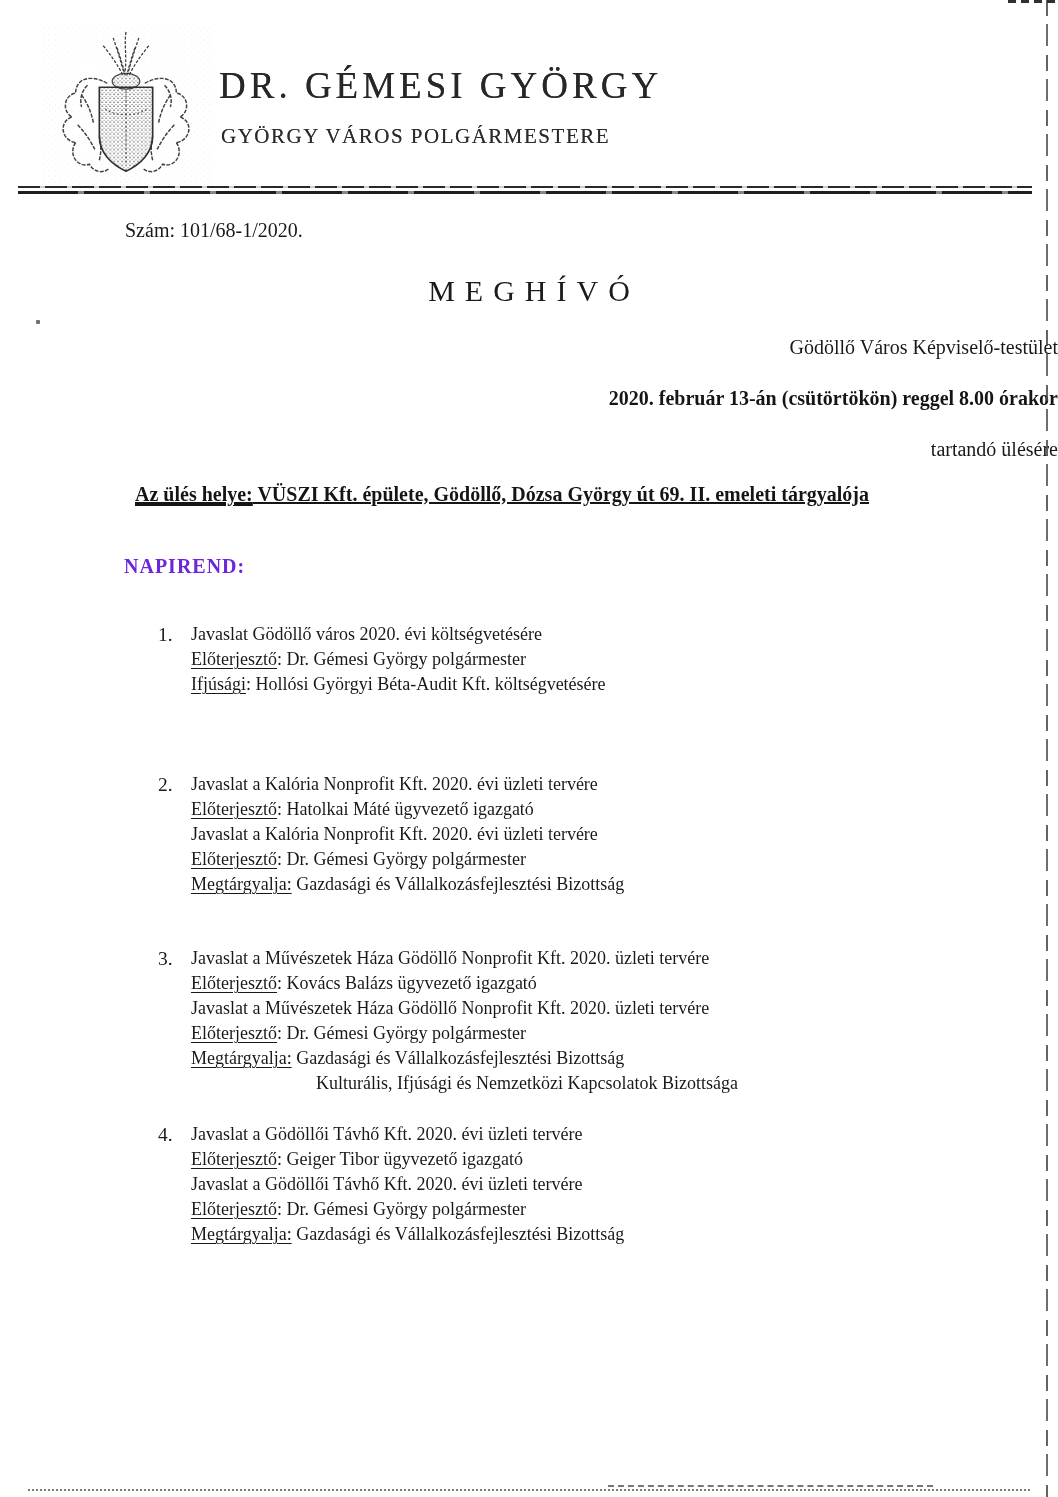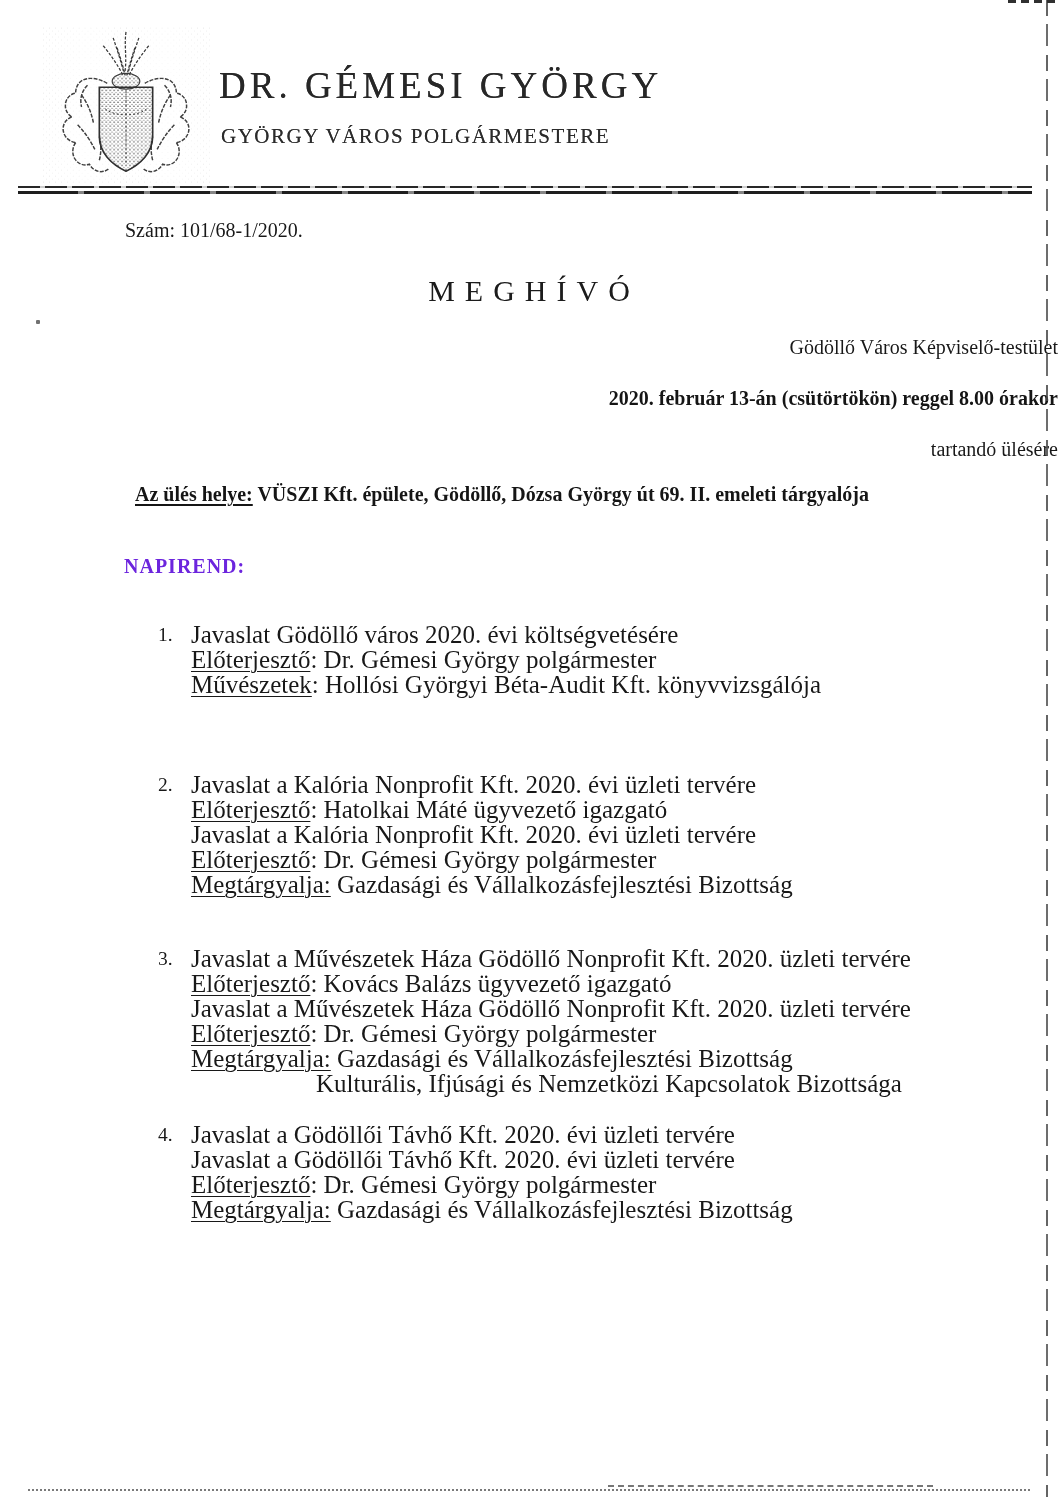--- a/index.html
+++ b/index.html
@@ -41,29 +41,30 @@
     letter-spacing:10px;text-indent:10px;color:#202020;
   }
   .body-line{position:absolute;left:0;width:100%;text-align:right;font-size:20px;}
   .line-council{top:336px;}
   .line-date{top:387px;font-weight:bold;color:#191919;}
   .line-session{top:438px;}
   .location-line{
     position:absolute;left:135px;top:483px;
     font-size:20px;font-weight:bold;color:#191919;
     white-space:pre-wrap;
+    text-decoration:underline;
   }
   .agenda-heading{
     position:absolute;left:124px;top:555px;
     font-size:20px;font-weight:bold;letter-spacing:1px;color:#6d28d9;
   }
   
   .agenda-item{position:absolute;left:158px;display:flex;align-items:flex-start;}
   .agenda-item .num{width:33px;font-size:19.5px;line-height:25px;flex:0 0 33px;}
-  .agenda-item .lines{font-size:25px;line-height:25px;}
+  .agenda-item .lines{font-size:18px;line-height:25px;}
   .aline{white-space:pre-wrap;}
   .aline .lbl{text-decoration:underline;text-underline-offset:2.5px;text-decoration-thickness:1.4px;}
   .aline.cont{padding-left:125px;}
   .item-1{top:622px;}
   .item-2{top:772px;}
   .item-3{top:946px;}
   .item-4{top:1122px;}
   .location-line .lbl{text-decoration:underline;text-underline-offset:3px;text-decoration-thickness:1.6px;}
   
   .artifact{position:absolute;pointer-events:none;}
@@ -147,21 +148,21 @@
 
   <div class="location-line"><span class="lbl">Az ülés helye:</span><span> VÜSZI Kft. épülete, Gödöllő, Dózsa György út 69. II. emeleti tárgyalója</span></div>
 
   <div class="agenda-heading">NAPIREND:</div>
 
   <div class="agenda-item item-1">
     <div class="num">1.</div>
     <div class="lines">
       <div class="aline"><span class="lbl"></span><span>Javaslat Gödöllő város 2020. évi költségvetésére</span></div>
       <div class="aline"><span class="lbl">Előterjesztő</span><span>: Dr. Gémesi György polgármester</span></div>
-      <div class="aline"><span class="lbl">Művészetek</span><span>: Hollósi Györgyi Béta-Audit Kft. könyvvizsgálója</span></div>
+      <div class="aline"><span class="lbl">Ifjúsági</span><span>: Hollósi Györgyi Béta-Audit Kft. költségvetésére</span></div>
     </div>
   </div>
 
   <div class="agenda-item item-2">
     <div class="num">2.</div>
     <div class="lines">
       <div class="aline"><span class="lbl"></span><span>Javaslat a Kalória Nonprofit Kft. 2020. évi üzleti tervére</span></div>
       <div class="aline"><span class="lbl">Előterjesztő</span><span>: Hatolkai Máté ügyvezető igazgató</span></div>
       <div class="aline"><span class="lbl"></span><span>Javaslat a Kalória Nonprofit Kft. 2020. évi üzleti tervére</span></div>
       <div class="aline"><span class="lbl">Előterjesztő</span><span>: Dr. Gémesi György polgármester</span></div>
@@ -178,20 +179,21 @@
       <div class="aline"><span class="lbl">Előterjesztő</span><span>: Dr. Gémesi György polgármester</span></div>
       <div class="aline"><span class="lbl">Megtárgyalja:</span><span> Gazdasági és Vállalkozásfejlesztési Bizottság</span></div>
       <div class="aline cont"><span class="lbl"></span><span>Kulturális, Ifjúsági és Nemzetközi Kapcsolatok Bizottsága</span></div>
     </div>
   </div>
 
   <div class="agenda-item item-4">
     <div class="num">4.</div>
     <div class="lines">
       <div class="aline"><span class="lbl"></span><span>Javaslat a Gödöllői Távhő Kft. 2020. évi üzleti tervére</span></div>
+      <div class="aline"><span class="lbl">Előterjesztő</span><span>: Geiger Tibor ügyvezető igazgató</span></div>
       <div class="aline"><span class="lbl"></span><span>Javaslat a Gödöllői Távhő Kft. 2020. évi üzleti tervére</span></div>
       <div class="aline"><span class="lbl">Előterjesztő</span><span>: Dr. Gémesi György polgármester</span></div>
       <div class="aline"><span class="lbl">Megtárgyalja:</span><span> Gazdasági és Vállalkozásfejlesztési Bizottság</span></div>
     </div>
   </div>
 
   <div class="artifact art-right-line"></div>
   <div class="artifact art-top-dash"></div>
   <div class="artifact art-bottom-dots"></div>
   <div class="artifact art-bottom-seg"></div>

